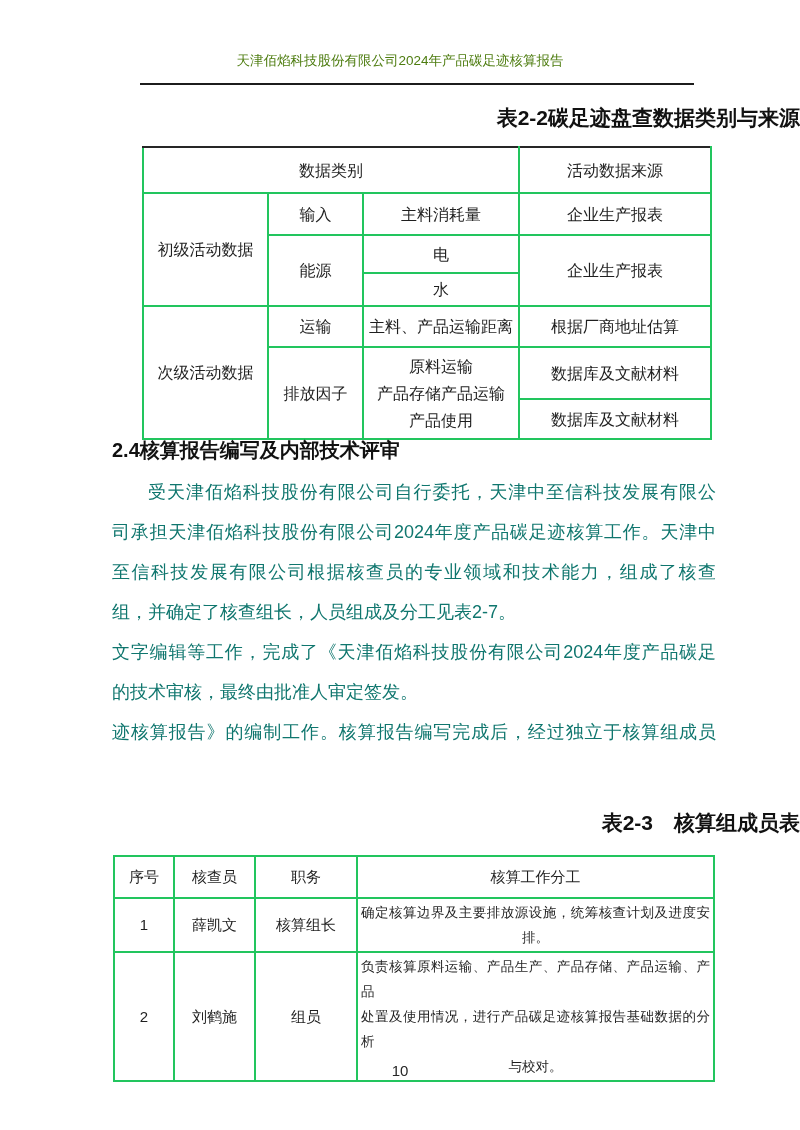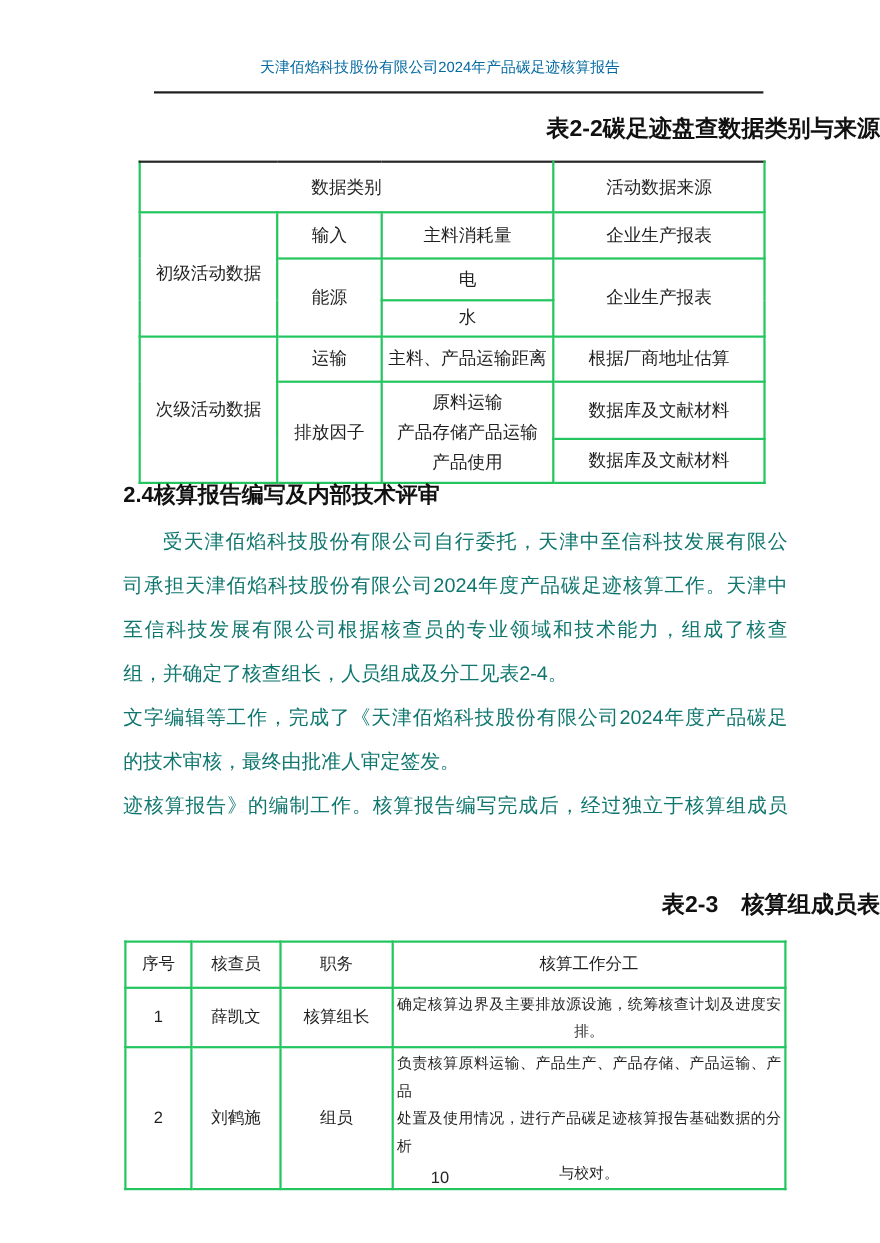--- a/index.html
+++ b/index.html
@@ -8,21 +8,21 @@
     width: 800px;
     height: 1130px;
     background: #ffffff;
     color: #1a1a1a;
     font-family: "Liberation Sans", sans-serif;
     overflow: hidden;
   }
   
   .doc-header {
     position: absolute; top: 52px; left: 0; right: 0;
-    text-align: center; font-size: 13.5px; line-height: 18px; color: #0369a1;
+    text-align: center; font-size: 13.5px; line-height: 18px; color: #4d7c0f;
   }
   .header-rule {
     position: absolute; top: 83px; left: 140px; width: 554px; height: 0;
     border-top: 2px solid #1c1c1c;
   }
   
   .table-caption {
     position: absolute; left: 0; right: 0; text-align: right;
     font-size: 21px; line-height: 26px; font-weight: 700; color: #111;
   }
@@ -31,21 +31,21 @@
   
   table { border-collapse: collapse; table-layout: fixed; }
   td, th {
     border: 2px solid #22c55e;
     font-weight: 400;
     text-align: center; vertical-align: middle;
     padding: 2px 4px;
     font-size: 16px; color: #1f1f1f;
     overflow: hidden;
   }
-  .table22 { position: absolute; top: 146px; left: 126px; width: 568px; }
+  .table22 { position: absolute; top: 146px; left: 142px; width: 568px; }
   .table22 td, .table22 th { line-height: 27px; }
   .table22 tr:first-child th { border-top: 2px solid #262626; }
   .ef-line { display: block; line-height: 27px; }
   .table23 { position: absolute; top: 855px; left: 113px; width: 600px; }
   .table23 td, .table23 th { font-size: 15px; line-height: 24px; }
   .duty-cell { padding: 1px 3px; margin-top: 17px; }
   .duty-line {
     font-size: 13.5px; line-height: 25px;
     text-align: justify; text-align-last: justify;
   }
@@ -128,21 +128,21 @@
     </tr>
   </tbody>
     </table>
 
   <div class="section-heading">2.4核算报告编写及内部技术评审</div>
 
   <div class="para para-1">
     <div class="pline first">受天津佰焰科技股份有限公司自行委托，天津中至信科技发展有限公</div>
     <div class="pline">司承担天津佰焰科技股份有限公司2024年度产品碳足迹核算工作。天津中</div>
     <div class="pline">至信科技发展有限公司根据核查员的专业领域和技术能力，组成了核查</div>
-    <div class="pline last">组，并确定了核查组长，人员组成及分工见表2-4。</div>
+    <div class="pline last">组，并确定了核查组长，人员组成及分工见表2-7。</div>
   </div>
 
   <div class="para para-2">
     <div class="pline">文字编辑等工作，完成了《天津佰焰科技股份有限公司2024年度产品碳足</div>
     <div class="pline last">的技术审核，最终由批准人审定签发。</div>
     <div class="pline">迹核算报告》的编制工作。核算报告编写完成后，经过独立于核算组成员</div>
   </div>
 
   <div class="table-caption caption-23">表2-3　核算组成员表</div>
 

